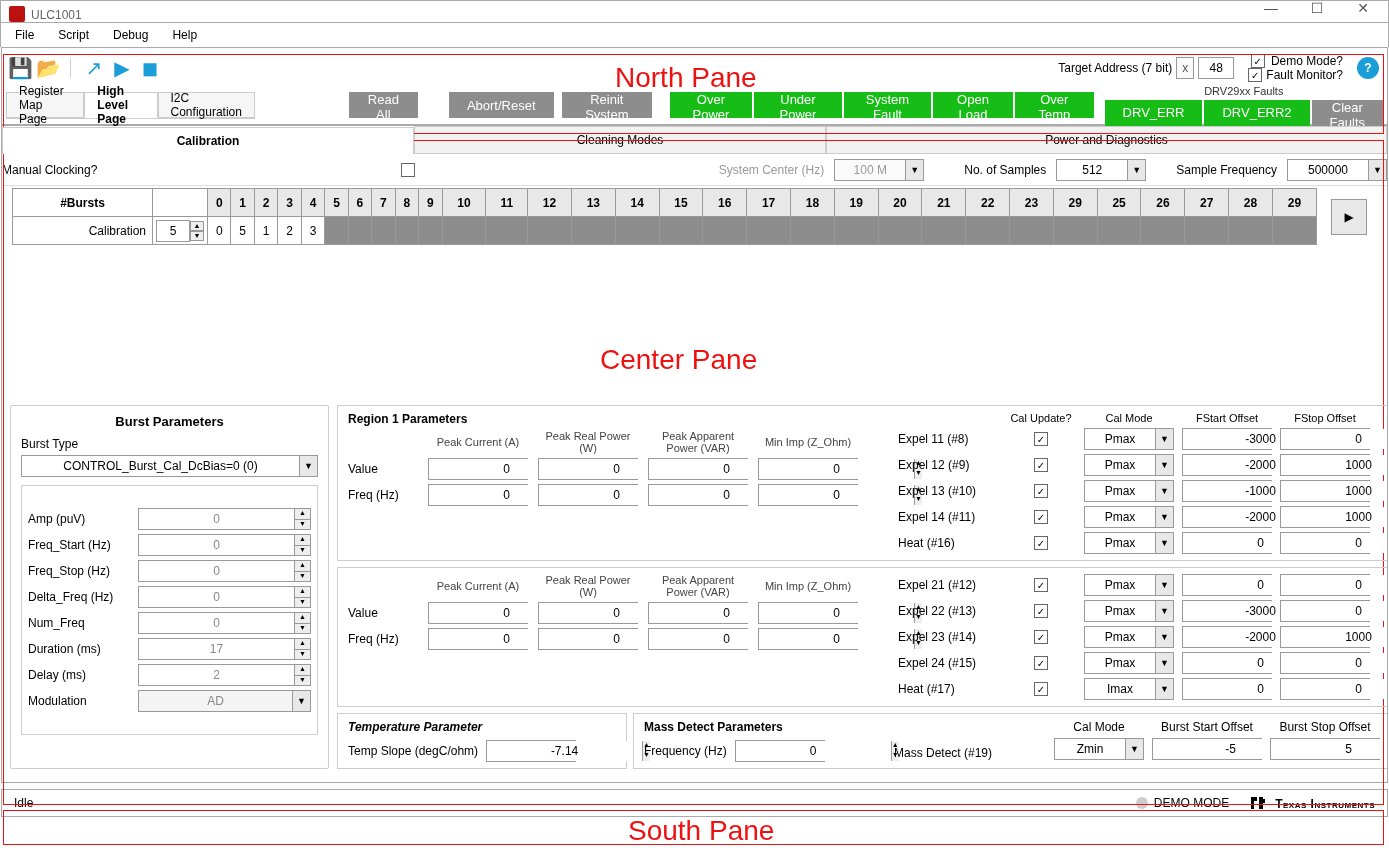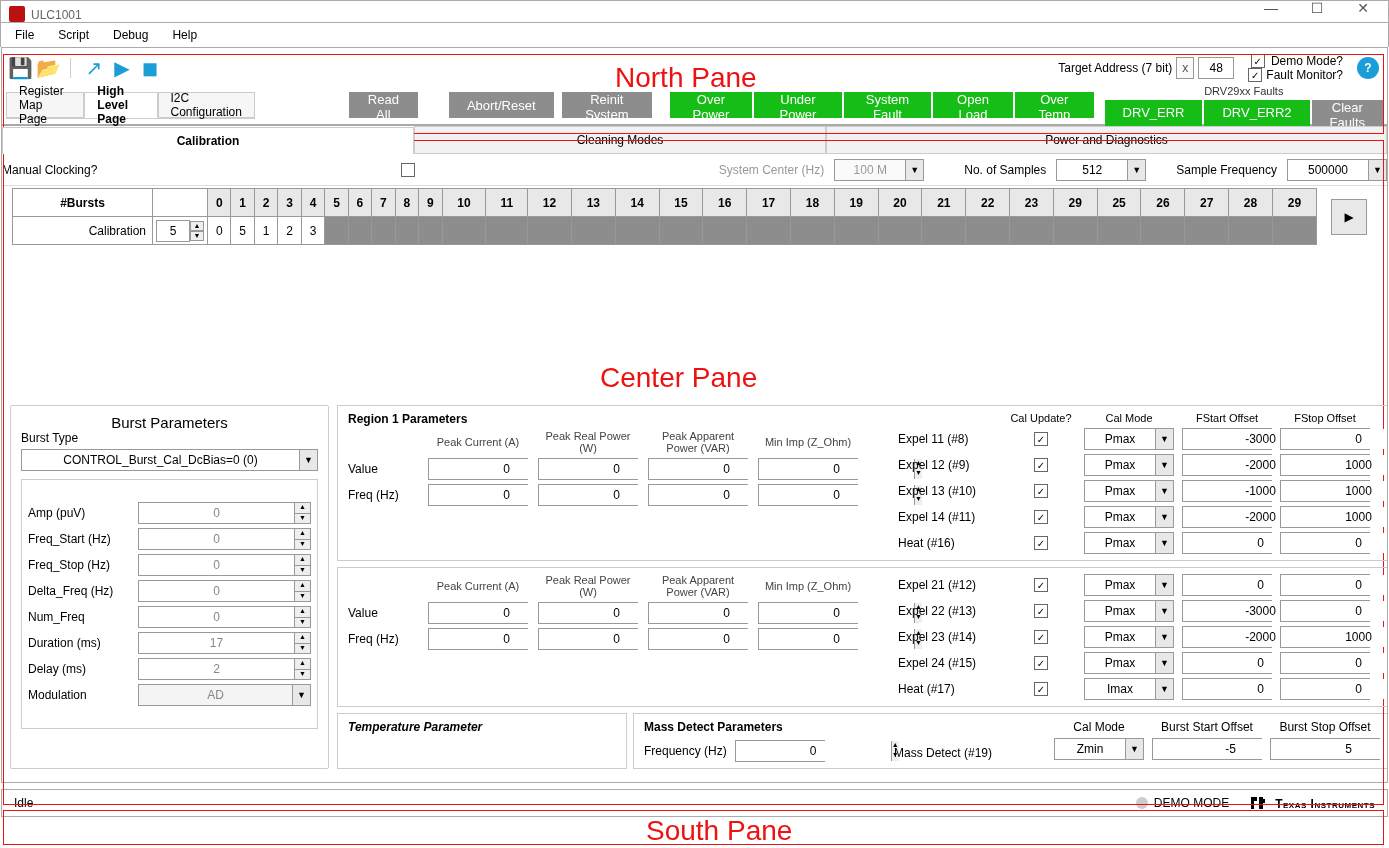--- a/index.html
+++ b/index.html
@@ -64,21 +64,21 @@
   table.bursts td.grey{background:#8d8d8d;}
   .spin-wrap{display:flex;align-items:center;justify-content:center;}
   .spin-wrap input{border:1px solid #999;height:22px;width:34px;text-align:center;}
   .spin-btns{display:flex;flex-direction:column;}
   .spin-btns span{width:14px;height:10px;border:1px solid #999;font-size:7px;line-height:8px;text-align:center;background:#eee;}
   .play-btn{ width:36px; height:36px; border:1px solid #999; background:#e8e8e8; display:flex;align-items:center;justify-content:center; margin-left:4px;}
 
   
   .lower { display:flex; padding:6px 8px; gap:8px; margin-top:152px;}
   .panel{ border:1px solid #ccc; border-radius:2px; padding:8px 10px;}
-  .panel h3{font-weight:normal; font-size:15px; text-align:center; margin-bottom:0;}
+  .panel h3{font-weight:bold; font-size:13px; text-align:center; margin-bottom:8px;}
   .bp{ width: 320px;}
   .bp-body{border:1px solid #ccc; padding:18px 6px;}
   .bp-row{display:flex; align-items:center; margin:4px 0;}
   .bp-row label{width:110px;}
   .num-inp{flex:1; display:flex; border:1px solid #999; height:22px;}
   .num-inp input{border:none; flex:1; text-align:center; color:#888;}
   .num-inp .spn{width:16px; display:flex; flex-direction:column;}
   .num-inp .spn span{flex:1;border-left:1px solid #999;border-bottom:1px solid #999;font-size:7px;text-align:center;background:#eee;}
   .num-inp .spn span:last-child{border-bottom:none;}
 
@@ -112,23 +112,23 @@
   .south .spacer{flex:1;}
   .dot{width:12px;height:12px;border-radius:50%;background:#ccc;margin-right:6px;}
   .ti-logo{font-weight:bold; font-variant:small-caps; letter-spacing:0.5px; display:flex; align-items:flex-end; gap:6px; margin-left:20px;}
 </style>
 </head>
 <body>
 
 <div class="anno-box" style="left:3px; top:54px; width:1381px; height:80px;"></div>
 <div class="anno-label" style="left:615px; top:62px;">North Pane</div>
 <div class="anno-box" style="left:3px; top:140px; width:1381px; height:665px;"></div>
-<div class="anno-label" style="left:600px; top:362px;">Center Pane</div>
+<div class="anno-label" style="left:600px; top:344px;">Center Pane</div>
 <div class="anno-box" style="left:3px; top:810px; width:1381px; height:35px;"></div>
-<div class="anno-label" style="left:646px; top:815px;">South Pane</div>
+<div class="anno-label" style="left:628px; top:815px;">South Pane</div>
 
 <div class="title-bar">
   <div class="app-icon"></div>
   <div class="title-text">ULC1001</div>
   <div class="spacer"></div>
   <div class="win-btn">—</div>
   <div class="win-btn">☐</div>
   <div class="win-btn">✕</div>
 </div>
 
@@ -710,20 +710,30 @@
               <div class="rp-inp">
                 <input value="0" style="">
               </div>
             </div>
         </div>
       </div>
 
       <div class="bottom-row">
         <div class="tp-panel">
           <div style="font-weight:bold;margin-bottom:6px;font-style:italic;">Temperature Parameter</div>
+          <div style="display:flex;align-items:center;gap:8px;">
+            <label>Temp Slope (degC/ohm)</label>
+            <div class="rp-inp" style="width:90px;">
+                <input value="-7.14" style="">
+                <div class="sp">
+                  <span>▲</span>
+                  <span>▼</span>
+                </div>
+              </div>
+          </div>
         </div>
         <div class="md-panel">
           <div style="display:flex;gap:30px;align-items:flex-start;">
             <div style="flex:0 0 220px;">
               <div style="font-weight:bold;margin-bottom:6px;">Mass Detect Parameters</div>
               <div style="display:flex;align-items:center;gap:8px;">
                 <label>Frequency (Hz)</label>
                 <div class="rp-inp" style="width:90px;">
                     <input value="0" style="">
                     <div class="sp">

